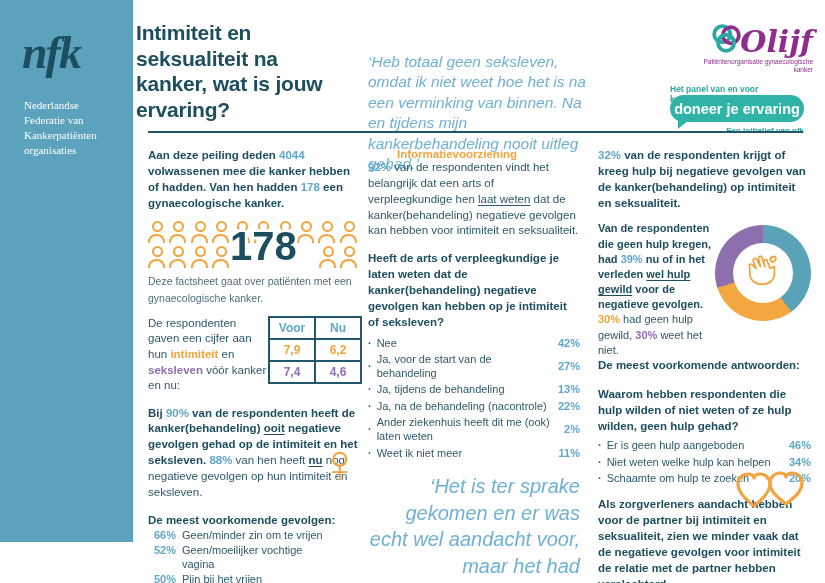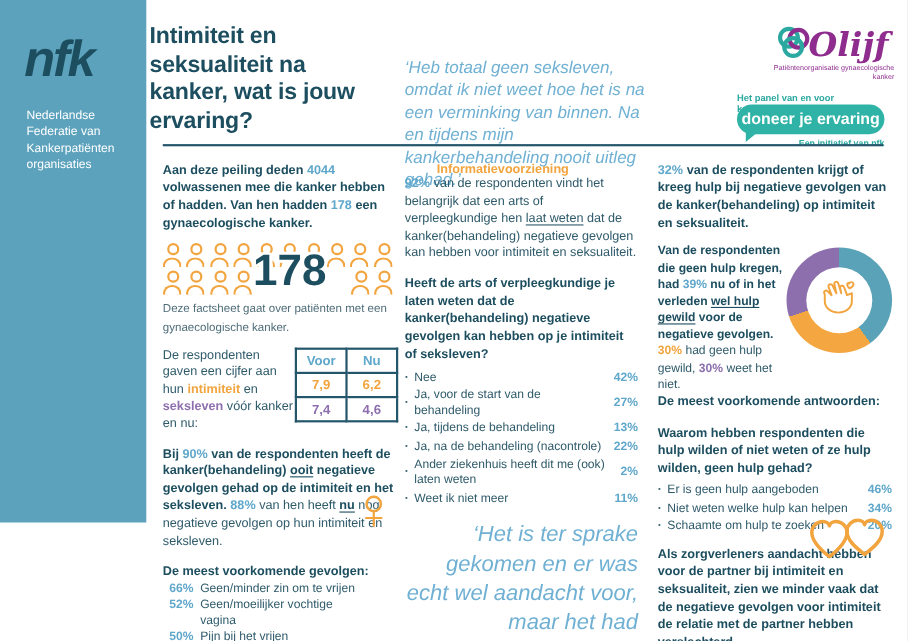--- a/index.html
+++ b/index.html
@@ -1,35 +1,35 @@
 <!DOCTYPE html>
 <html><head>
 <meta charset="utf-8">
 <style>
   html,body{margin:0;padding:0;background:#e8e8e8;}
   *{box-sizing:border-box;}
   .page{position:relative;width:825px;height:583px;background:#ffffff;overflow:hidden;
         font-family:"Liberation Sans","DejaVu Sans",sans-serif;color:#2e5a6a;}
 
   
-  .sidebar{position:absolute;left:0;top:0;width:133px;height:475px;background:#5ca2bc;}
+  .sidebar{position:absolute;left:0;top:0;width:133px;height:542px;background:#5ca2bc;font-family:Liberation Serif, serif;}
   .nfk-logo{position:absolute;left:22px;top:26px;font-size:46px;font-weight:800;
             font-style:italic;color:#1d4e5f;letter-spacing:-2px;}
   .org-name{position:absolute;left:24px;top:98px;width:98px;font-size:11px;line-height:1.35;color:#ffffff;}
 
   
   .title{position:absolute;left:136px;top:20px;width:215px;font-size:21px;line-height:1.22;
          font-weight:800;color:#1d4e5f;letter-spacing:-0.2px;}
   .header-rule{position:absolute;left:148px;top:131px;width:655px;height:2px;background:#24566b;}
   .quote{color:#6fb0d3;font-style:italic;font-weight:500;margin-top:26px;}
   .quote-header{position:absolute;left:368px;top:26px;width:225px;font-size:15.5px;line-height:1.32;}
   .source{position:absolute;left:598px;top:28px;width:112px;font-size:9.5px;line-height:1.5;
           font-weight:700;color:#4a5a62;}
   .olijf{position:absolute;left:703px;top:20px;width:110px;}
-  .olijf-row{display:flex;align-items:center;}
+  .olijf-row{display:flex;align-items:center;justify-content:flex-end;}
   .olijf-word{font-family:"DejaVu Serif","Liberation Serif",serif;font-style:italic;font-weight:700;
               font-size:30px;color:#8f2d8f;margin-left:-6px;}
   .olijf-sub{font-size:6.5px;color:#8f2d8f;text-align:right;line-height:1.3;margin-top:-4px;}
   .panel-tagline{position:absolute;left:670px;top:84px;width:140px;font-size:8.5px;font-weight:700;color:#2ba8a0;}
   .dje-badge{position:absolute;left:670px;top:95px;width:134px;height:27px;background:#2fb3a7;
              border-radius:14px;color:#fff;font-weight:800;font-size:14.5px;display:flex;
              align-items:center;justify-content:center;}
   .dje-badge::after{content:"";position:absolute;left:8px;bottom:-7px;width:0;height:0;
              border-left:11px solid #2fb3a7;border-bottom:9px solid transparent;}
   .initiative{position:absolute;left:672px;top:126px;width:132px;font-size:8px;color:#2ba8a0;

